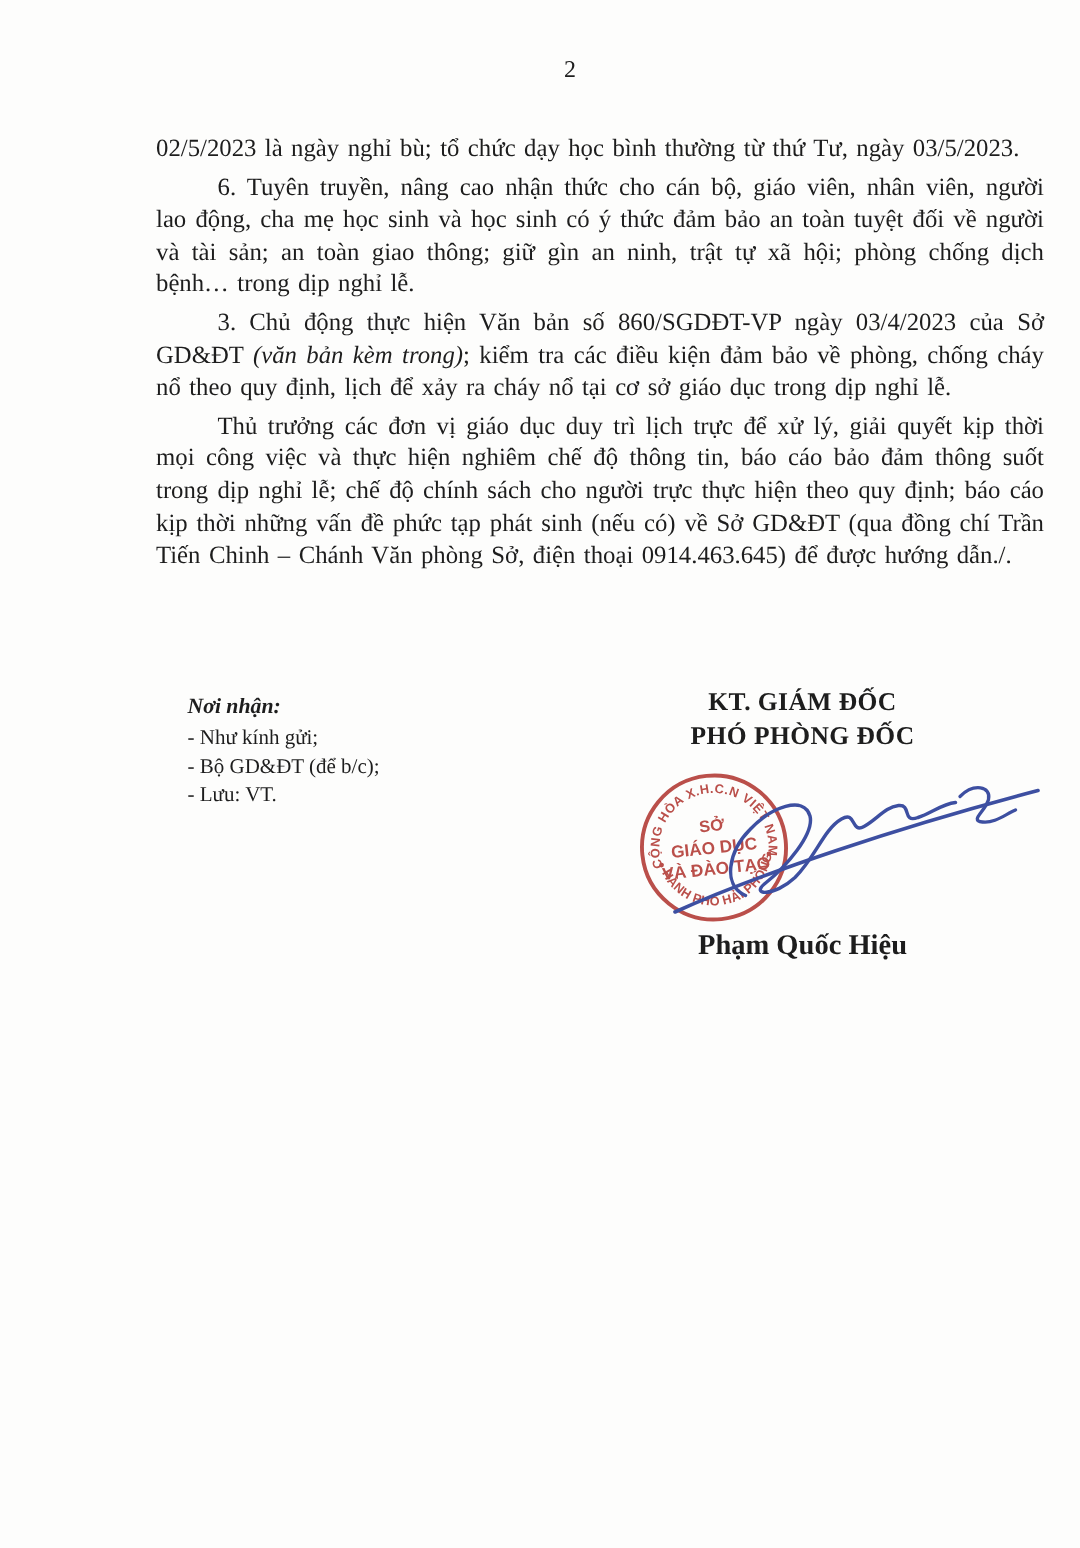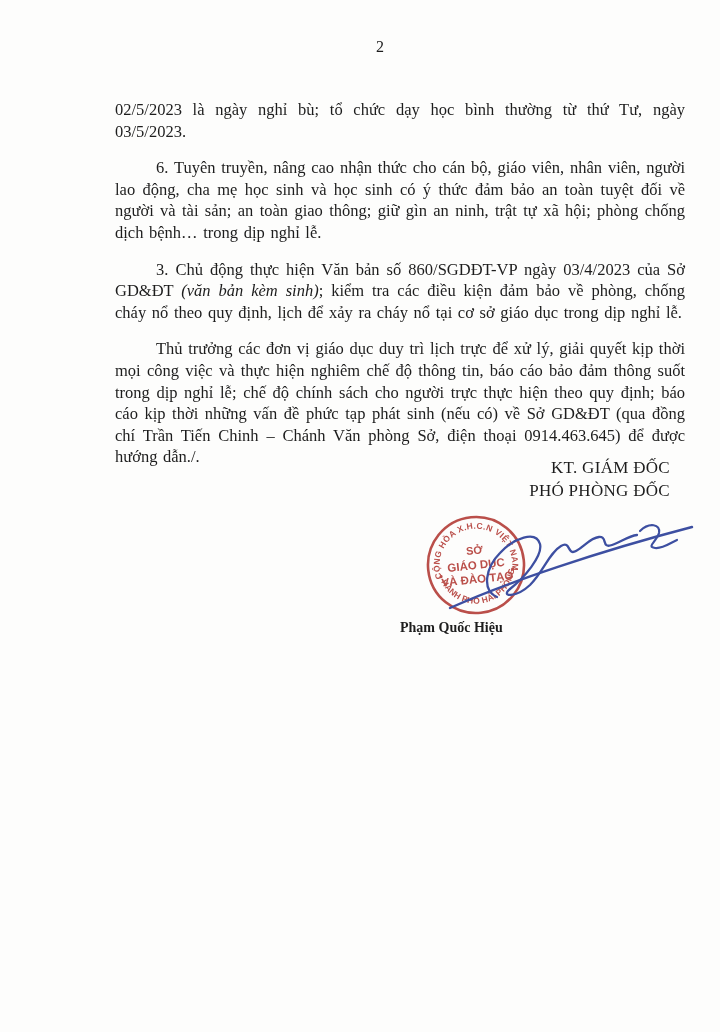--- a/index.html
+++ b/index.html
@@ -14,59 +14,65 @@
   }
   .page-number{
     position:absolute;left:340px;top:38px;width:80px;
     text-align:center;font-size:16px;
   }
   .body-text{
     position:absolute;left:100px;top:84px;width:600px;
     font-size:16.5px;line-height:21.6px;
     text-align:justify;word-spacing:1.5px;
   }
-  .body-text p{margin:15px;padding:0;text-indent:41px;}
+  .body-text p{margin:4px;padding:0;text-indent:41px;}
   .body-text p.no-indent{text-indent:0;}
   .body-text em{font-style:italic;}
   .recipients{
     position:absolute;left:125px;top:462px;width:250px;
     font-size:14px;line-height:19px;
   }
   .recipients-label{font-weight:bold;font-style:italic;font-size:14.5px;margin-bottom:2px;}
   .sign-block{
     position:absolute;left:400px;top:456px;width:270px;
-    text-align:right;font-weight:normal;font-size:17px;line-height:23px;
+    text-align:center;font-weight:bold;font-size:17px;line-height:23px;
     letter-spacing:.3px;
   }
   .signer-name{
     position:absolute;left:400px;top:620px;width:270px;
-    font-weight:bold;font-size:14px;
+    text-align:center;font-weight:bold;font-size:19px;
   }
   .stamp-svg{
     position:absolute;left:401px;top:490px;width:150px;height:150px;
     transform:rotate(-6deg);
     opacity:.93;
   }
   .stamp-svg text{font-family:"Liberation Sans","DejaVu Sans",sans-serif;font-weight:bold;}
   .sig-svg{position:absolute;left:430px;top:505px;width:270px;height:125px;}
 </style>
 </head>
 <body>
 
 <div class="page">
 
   <div class="page-number">2</div>
 
   <div class="body-text">
     <p class="para no-indent">02/5/2023 là ngày nghỉ bù; tổ chức dạy học bình thường từ thứ Tư, ngày 03/5/2023.</p>
     <p class="para">6. Tuyên truyền, nâng cao nhận thức cho cán bộ, giáo viên, nhân viên, người lao động, cha mẹ học sinh và học sinh có ý thức đảm bảo an toàn tuyệt đối về người và tài sản; an toàn giao thông; giữ gìn an ninh, trật tự xã hội; phòng chống dịch bệnh… trong dịp nghỉ lễ.</p>
-    <p class="para"><span>3. Chủ động thực hiện Văn bản số 860/SGDĐT-VP ngày 03/4/2023 của Sở GD&amp;ĐT </span><em>(văn bản kèm sinh)</em><span>; kiểm tra các điều kiện đảm bảo về phòng, chống cháy nổ theo quy định, lịch để xảy ra cháy nổ tại cơ sở giáo dục trong dịp nghỉ lễ.</span></p>
+    <p class="para"><span>3. Chủ động thực hiện Văn bản số 860/SGDĐT-VP ngày 03/4/2023 của Sở GD&amp;ĐT </span><em>(văn bản kèm trong)</em><span>; kiểm tra các điều kiện đảm bảo về phòng, chống cháy nổ theo quy định, lịch để xảy ra cháy nổ tại cơ sở giáo dục trong dịp nghỉ lễ.</span></p>
     <p class="para">Thủ trưởng các đơn vị giáo dục duy trì lịch trực để xử lý, giải quyết kịp thời mọi công việc và thực hiện nghiêm chế độ thông tin, báo cáo bảo đảm thông suốt trong dịp nghỉ lễ; chế độ chính sách cho người trực thực hiện theo quy định; báo cáo kịp thời những vấn đề phức tạp phát sinh (nếu có) về Sở GD&amp;ĐT (qua đồng chí Trần Tiến Chinh – Chánh Văn phòng Sở, điện thoại 0914.463.645) để được hướng dẫn./.</p>
   </div>
 
+  <div class="recipients">
+    <div class="recipients-label">Nơi nhận:</div>
+    <div class="recipient-item">- Như kính gửi;</div>
+    <div class="recipient-item">- Bộ GD&amp;ĐT (để b/c);</div>
+    <div class="recipient-item">- Lưu: VT.</div>
+  </div>
 
   <div class="sign-block">
     <div>KT. GIÁM ĐỐC</div>
     <div>PHÓ PHÒNG ĐỐC</div>
   </div>
 
   <svg class="stamp-svg" viewBox="0 0 150 150" xmlns="http://www.w3.org/2000/svg">
     <defs>
       <path id="arcTop" d="M 41,88 A 36.4,36.4 0 1 1 109,88" fill="none"></path>
       <path id="arcBottom" d="M 38,86 A 38.6,38.6 0 0 0 112,86" fill="none"></path>

